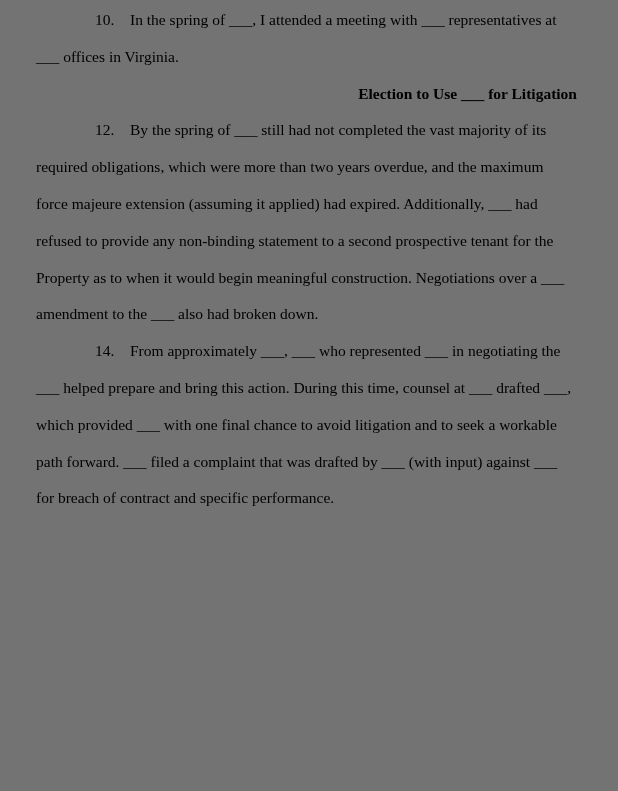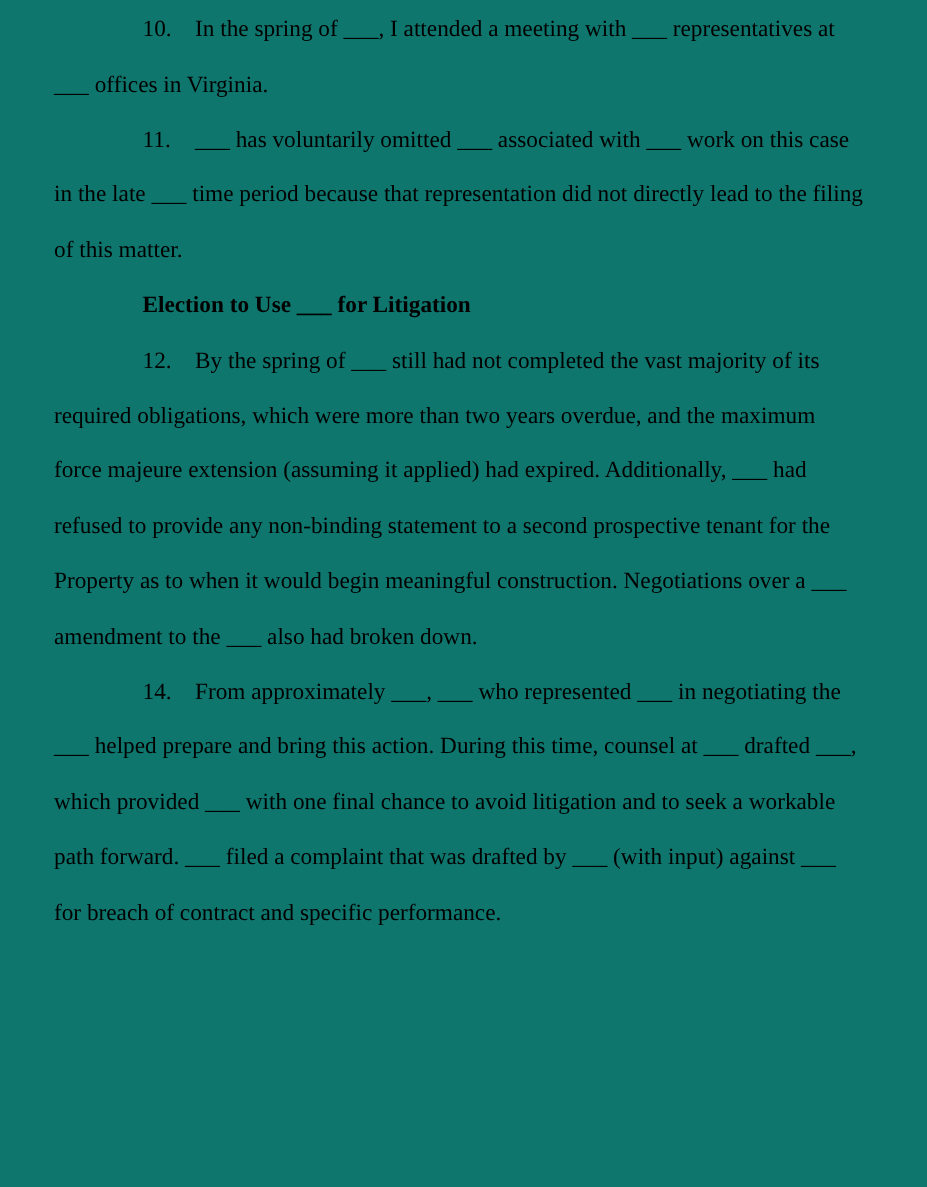--- a/index.html
+++ b/index.html
@@ -4,21 +4,21 @@
 <style>
   html, body {
     margin: 0;
     padding: 0;
     background: #ffffff;
   }
   .page {
     position: relative;
     width: 618px;
     height: 791px;
-    background: #0f766e;
+    background: #737373;
     overflow: hidden;
     font-family: "Liberation Serif", "DejaVu Serif", serif;
     color: #000000;
   }
   .doc {
     position: absolute;
     top: 2px;
     left: 36px;
     width: 541px;
     font-size: 15.5px;
@@ -31,35 +31,33 @@
   }
   .para .num {
     display: inline-block;
     width: 35px; 
     text-indent: 0;
   }
   .heading {
     margin: 0 0 0 59px;
     font-weight: bold;
     text-indent: 0;
+    text-align: right;
   }
 </style>
 </head>
 <body>
 
 <div class="page">
   <div class="doc">
 
     <p class="para">
       <span class="num">10.</span><span>In the spring of ___, I attended a meeting with ___ representatives at ___ offices in Virginia.</span>
     </p>
 
-    <p class="para">
-      <span class="num">11.</span><span>___ has voluntarily omitted ___ associated with ___ work on this case in the late ___ time period because that representation did not directly lead to the filing of this matter.</span>
-    </p>
 
     <p class="heading">Election to Use ___ for Litigation</p>
 
     <p class="para">
       <span class="num">12.</span><span>By the spring of ___ still had not completed the vast majority of its required obligations, which were more than two years overdue, and the maximum force majeure extension (assuming it applied) had expired. Additionally, ___ had refused to provide any non-binding statement to a second prospective tenant for the Property as to when it would begin meaningful construction. Negotiations over a ___ amendment to the ___ also had broken down.</span>
     </p>
 
 
     <p class="para">
       <span class="num">14.</span><span>From approximately ___, ___ who represented ___ in negotiating the ___ helped prepare and bring this action. During this time, counsel at ___ drafted ___, which provided ___ with one final chance to avoid litigation and to seek a workable path forward. ___ filed a complaint that was drafted by ___ (with input) against ___ for breach of contract and specific performance.</span>

